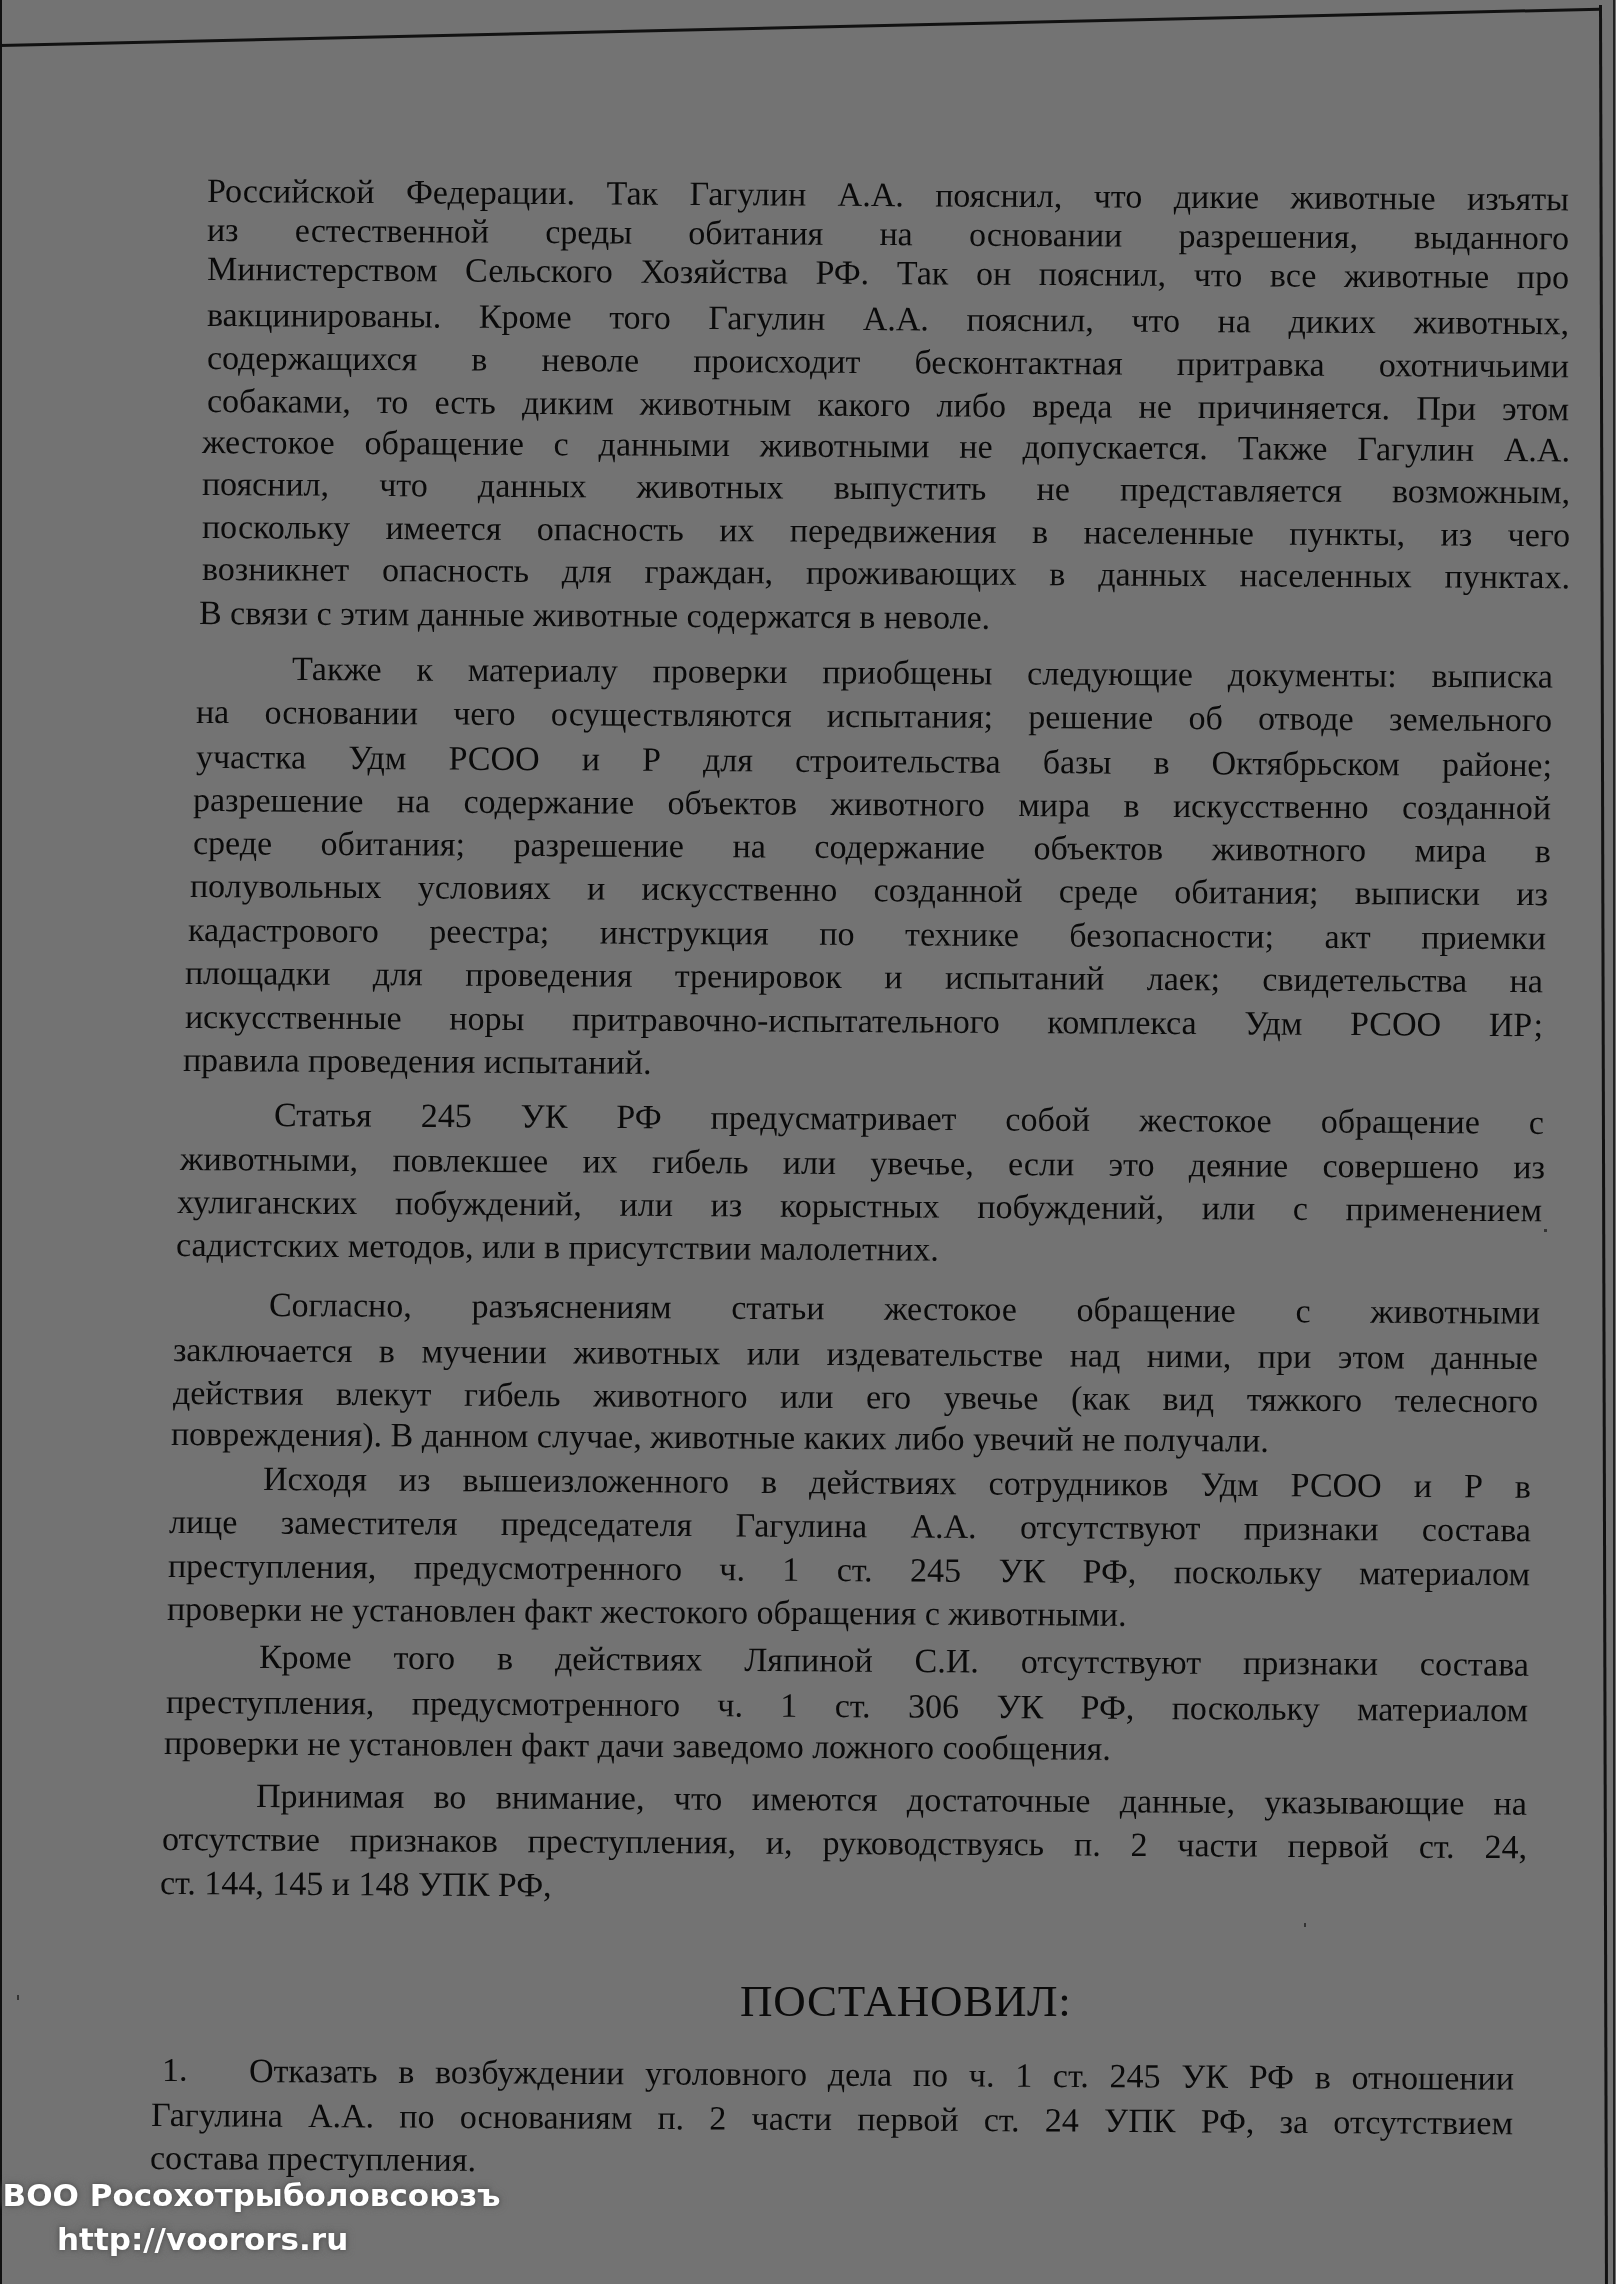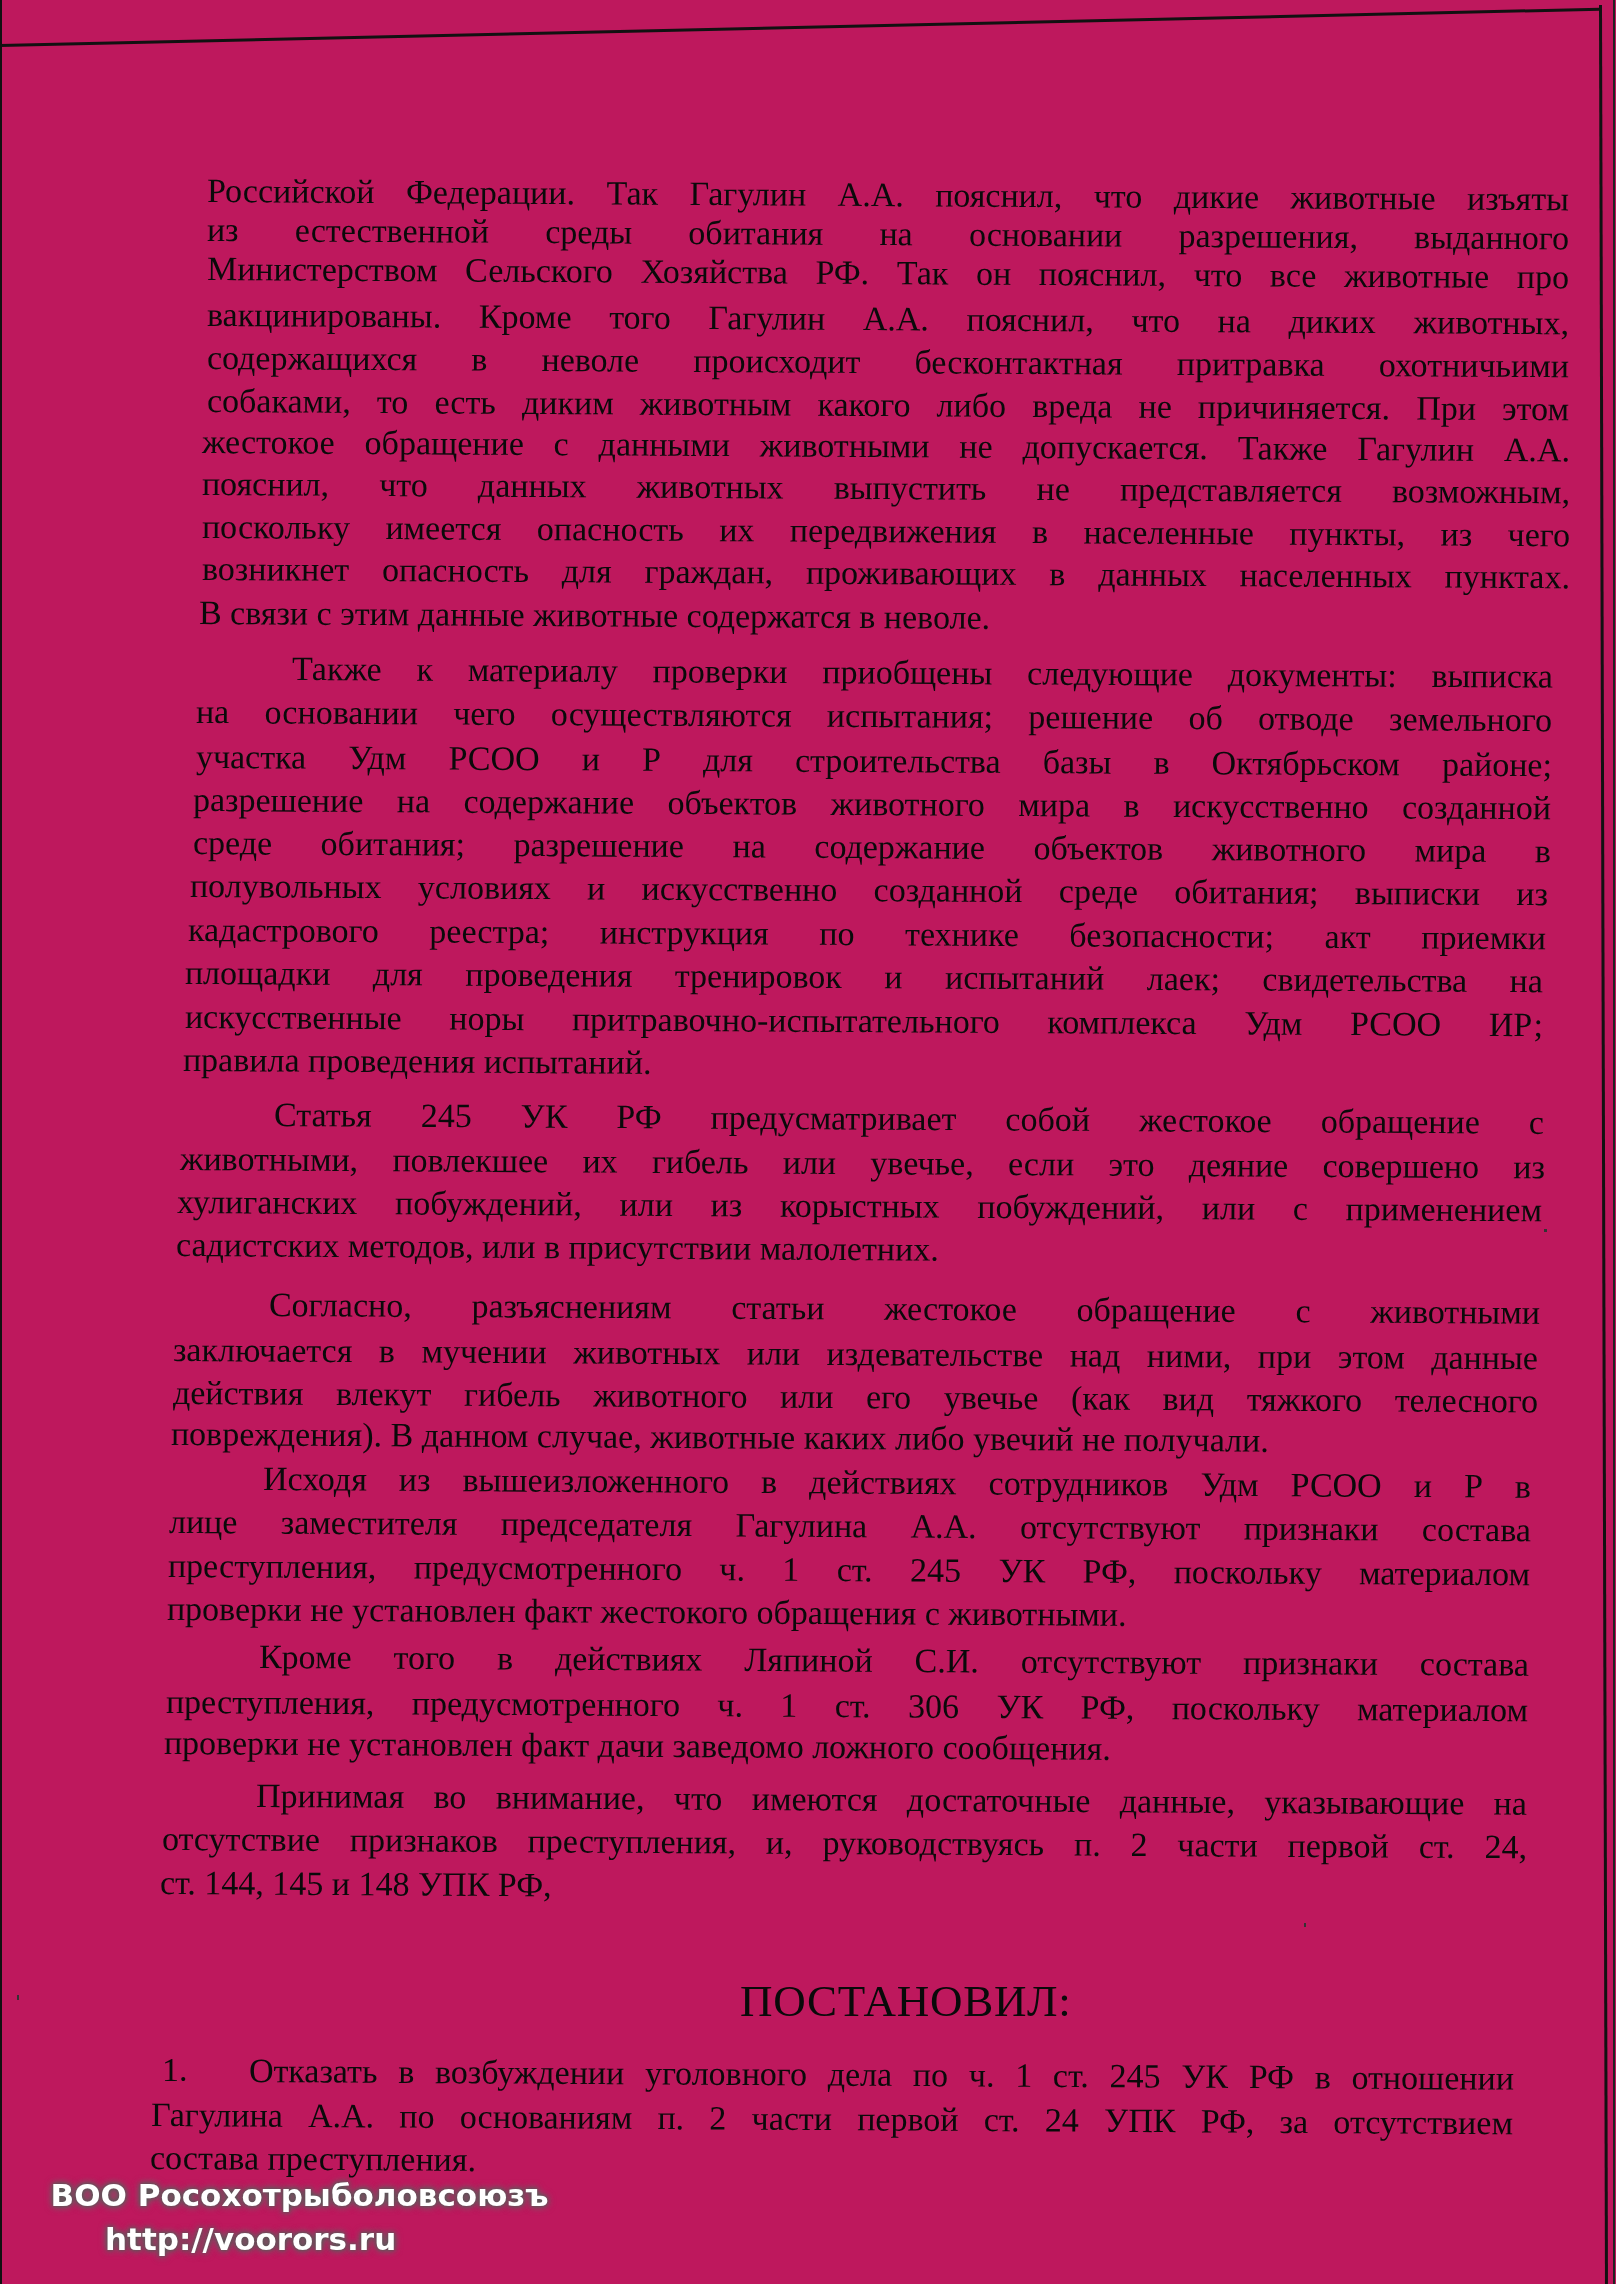--- a/index.html
+++ b/index.html
@@ -1,32 +1,32 @@
 <!DOCTYPE html>
 <html style="font-size:10.4px"><head>
 <meta charset="utf-8">
 <style>
   html, body { margin: 0; padding: 0; background: #ffffff; }
   body { width: 1617px; height: 2284px; position: relative; overflow: hidden; }
-  .page { position: absolute; left: 0; top: 0; width: 1617px; height: 2284px; background: #be185d; }
+  .page { position: absolute; left: 0; top: 0; width: 1617px; height: 2284px; background: #737373; }
   .frame-left { position: absolute; left: 0; top: 0; width: 2px; height: 2284px; background: #111; }
   .frame-top { position: absolute; left: 0; top: 44px; width: 1600px; height: 3.3px; background: #111;
                transform-origin: left center; transform: rotate(-1.3deg); }
   .frame-right { position: absolute; left: 1599px; top: 5.2px; width: 2.6px; height: 2279px; background: #111;
                  transform-origin: top center; transform: rotate(-0.15deg); }
   .frame-edge { position: absolute; left: 1613px; top: 0; width: 2px; height: 2284px; background: #222; }
   .line { position: absolute; font-family: "Liberation Serif", "DejaVu Serif", serif; font-size: 34px; line-height: 39px;
           color: #0a0a0a; white-space: nowrap; text-align: justify; text-align-last: justify;
           transform-origin: left center; }
   .line.last { text-align-last: left; }
   .heading { position: absolute; font-family: "Liberation Serif", "DejaVu Serif", serif; font-size: 45px; color: #0a0a0a;
              letter-spacing: 0.7px; }
   .num { position: absolute; font-family: "Liberation Serif", "DejaVu Serif", serif; font-size: 34px; color: #0a0a0a; }
   .watermark { position: absolute; font-family: "DejaVu Sans", sans-serif; font-weight: bold; color: #ffffff;
-               text-shadow: 0 0 3.9px #555, 0 0 6.5px #555, 0 0 9px #777; padding-left: 48px; }
+               text-shadow: 0 0 3.9px #555, 0 0 6.5px #555, 0 0 9px #777; }
   .wm1 { left: 2.6px; top: 2177px; font-size: 31px; }
   .wm2 { left: 57px; top: 2221px; font-size: 31px; }
   .speck { position: absolute; background: #333; width: 2px; height: 5.2px; }
 </style>
 </head>
 <body>
 
 <div class="page">
   <div class="frame-left"></div>
   <div class="frame-top"></div>

